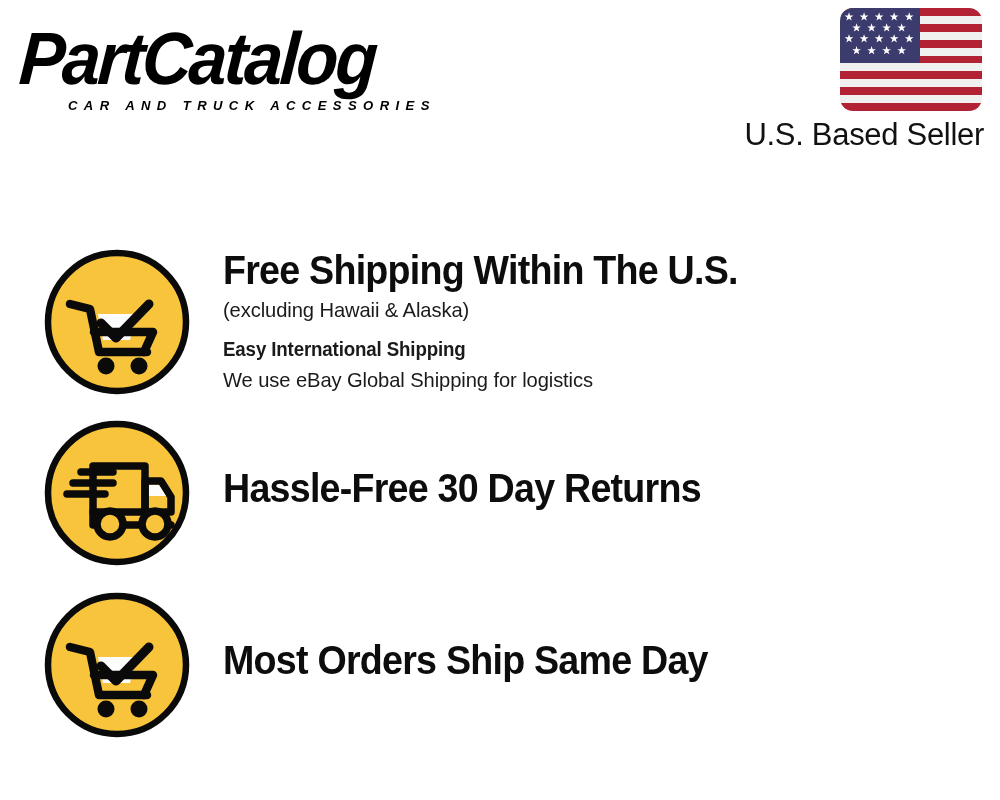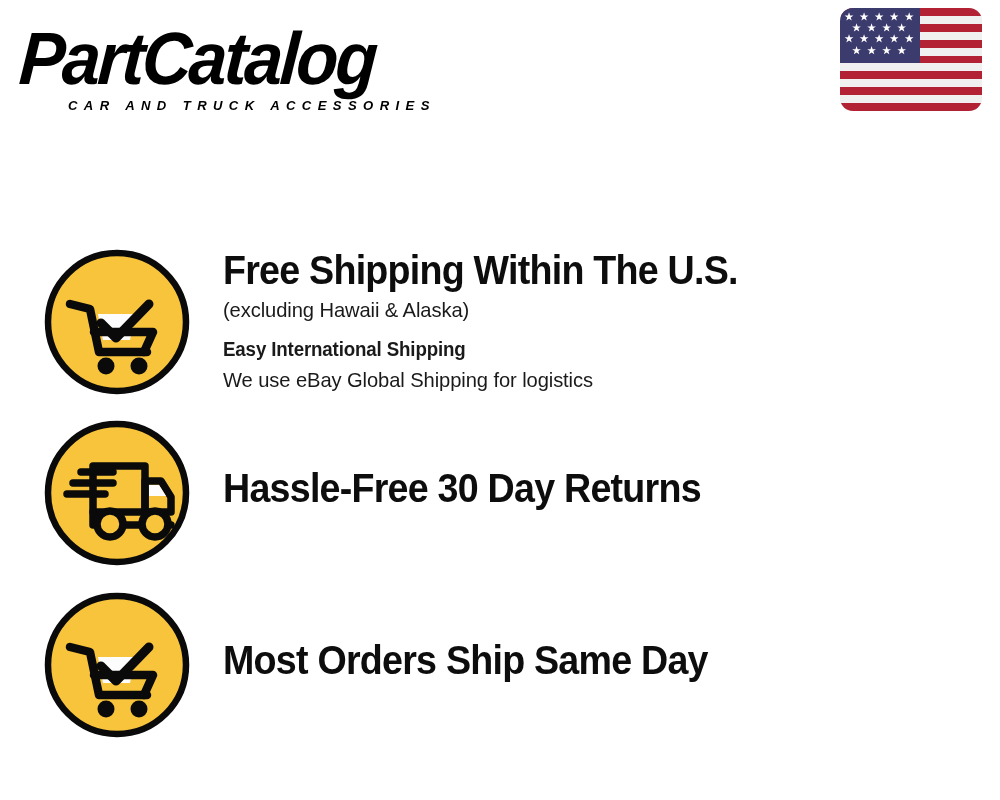--- a/index.html
+++ b/index.html
@@ -202,20 +202,21 @@
             <use href="#s" x="69" y="31"></use>
 
             <use href="#s" x="16.5" y="43"></use>
             <use href="#s" x="31.5" y="43"></use>
             <use href="#s" x="46.5" y="43"></use>
             <use href="#s" x="61.5" y="43"></use>
           </g>
         </svg>
       </div>
     </div>
+    <div class="seller-label">U.S. Based Seller</div>
   </div>
 
 </div>
 
 <div class="features">
 
   <div class="feature-row r1">
     <div class="icon-badge">
       <svg viewBox="0 0 148 148">
         <circle cx="74" cy="74" r="69" fill="#f8c43c" stroke="#0a0a0a" stroke-width="6.5"></circle>

